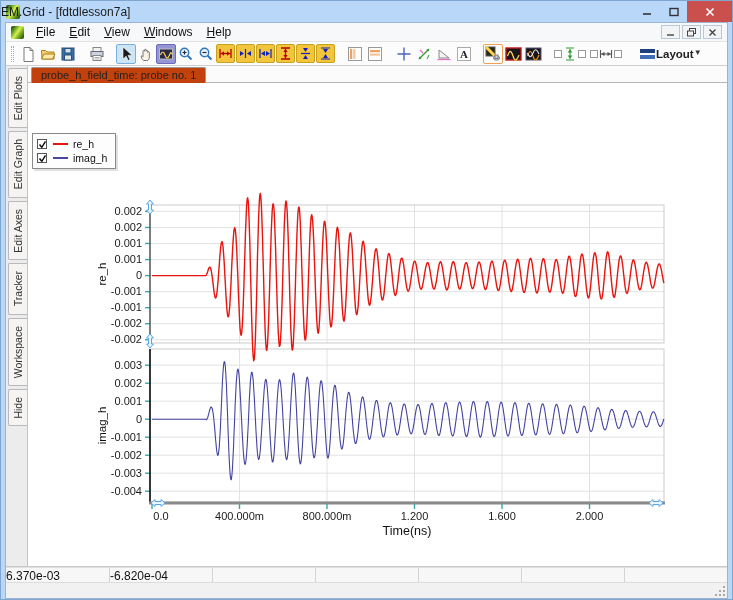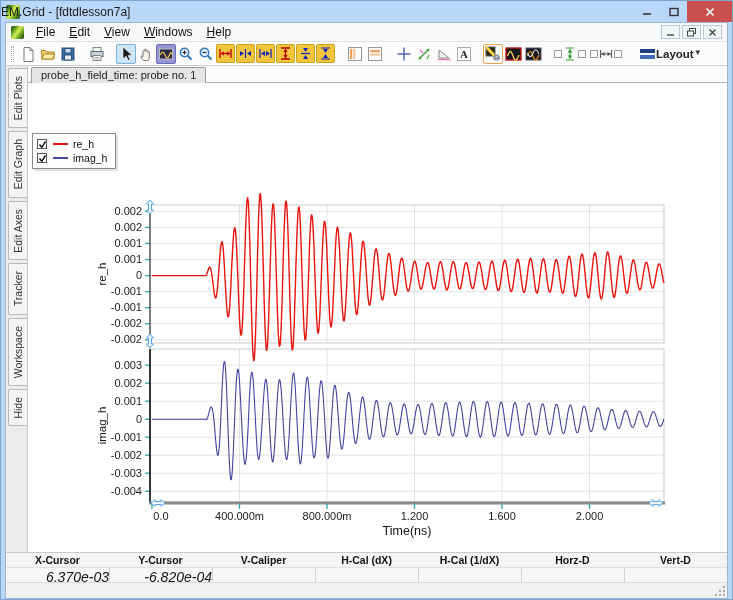--- a/index.html
+++ b/index.html
@@ -44,35 +44,35 @@
   .layout-btn{display:flex;font-size:11.5px;color:#222;padding:2px 6px;border:1px solid transparent;font-weight:bold;}
   .layout-caret{font-size:8px;color:#333;}
   
   .main{flex:1 1 auto;display:flex;min-height:0;}
   .side-strip{width:22px;background:#ececec;border-right:1px solid #c4c4c4;display:flex;flex-direction:column;gap:3px;padding-top:2px;flex:0 0 auto;}
   .vtab{background:#f5f4f3;border:1px solid #b9b9b9;border-right:none;border-radius:2px 0 0 2px;
     display:flex;align-items:center;justify-content:center;padding:7px 0;margin-left:2px;}
   .vtab span{writing-mode:vertical-rl;transform:rotate(180deg);font-size:10.5px;color:#333;white-space:nowrap;}
   .docwrap{flex:1 1 auto;display:flex;flex-direction:column;min-width:0;}
   .tabbar{height:17px;border-bottom:1px solid #b5b5b5;display:flex;align-items:flex-end;padding-left:3px;background:#fbfbfb;flex:0 0 auto;}
-  .doc-tab{background:#e5e5e5;border:1px solid #9a9a9a;border-bottom:none;font-size:11px;color:#222;
+  .doc-tab{background:#c2410c;border:1px solid #9a9a9a;border-bottom:none;font-size:11px;color:#222;
     padding:1px 9px 2px 9px;border-radius:2px 2px 0 0;margin-bottom:-1px;position:relative;z-index:1;}
   .docarea{flex:1 1 auto;position:relative;background:#fff;min-height:0;margin-top:47px;}
   
   .legend{position:absolute;left:4px;top:3px;background:#fdfdfd;border:1px solid #8a8a8a;
     box-shadow:2px 2px 0 rgba(0,0,0,0.12);padding:3px 8px 3px 4px;z-index:5;}
   .legend-row{display:flex;align-items:center;height:14px;}
   .lg-check{width:10px;height:10px;border:1px solid #555;background:#fff;display:flex;align-items:center;justify-content:center;flex:0 0 auto;}
   .lg-dash{width:15px;height:0;border-top:2px solid #000;margin:0 5px 0 6px;flex:0 0 auto;}
   .lg-label{font-size:10.5px;color:#111;}
   
   .statusbar{flex:0 0 auto;background:#f4f4f4;border-top:1px solid #c9c9c9;}
   .st-row{display:grid;grid-template-columns:repeat(7,1fr);}
   .st-head{font-size:10.5px;font-weight:bold;color:#111;text-align:center;padding:1px 0 0 0;height:14px;}
-  .st-val{font-size:14px;color:#111;text-align:right;height:14px;border-left:1px solid #d4d4d4;padding-top:1px;background:#f7f7f7;font-style:italic;}
+  .st-val{font-size:12px;color:#111;text-align:left;height:14px;border-left:1px solid #d4d4d4;padding-top:1px;background:#f7f7f7;}
   .st-val:first-child{border-left:none;}
   .bottomstrip{flex:0 0 auto;height:16px;background:#f1f1f1;border-top:1px solid #dcdcdc;position:relative;}
   .grip{position:absolute;right:1px;bottom:1px;}
 </style>
 </head>
 <body>
 
 <div class="window">
 
   <div class="titlebar">
@@ -465,29 +465,20 @@
               <path d="M123 373l4-3.5v2h6v-2l4 3.5-4 3.5v-2h-6v2z" fill="#eaf5fd" stroke="#58a6e8" stroke-width="1"></path>
               <path d="M621 373l4-3.5v2h6v-2l4 3.5-4 3.5v-2h-6v2z" fill="#eaf5fd" stroke="#58a6e8" stroke-width="1"></path>
               <path d="M124.0 145.60L124.5 145.60L125.1 145.60L125.6 145.60L126.2 145.60L126.7 145.60L127.3 145.60L127.8 145.60L128.4 145.60L128.9 145.60L129.5 145.60L130.0 145.60L130.6 145.60L131.1 145.60L131.7 145.60L132.2 145.60L132.8 145.60L133.3 145.60L133.8 145.60L134.4 145.60L134.9 145.60L135.5 145.60L136.0 145.60L136.6 145.60L137.1 145.60L137.7 145.60L138.2 145.60L138.8 145.60L139.3 145.60L139.9 145.60L140.4 145.60L141.0 145.60L141.5 145.60L142.0 145.60L142.6 145.60L143.1 145.60L143.7 145.60L144.2 145.60L144.8 145.60L145.3 145.60L145.9 145.60L146.4 145.60L147.0 145.60L147.5 145.60L148.1 145.60L148.6 145.60L149.2 145.60L149.7 145.60L150.3 145.60L150.8 145.60L151.3 145.60L151.9 145.60L152.4 145.60L153.0 145.60L153.5 145.60L154.1 145.60L154.6 145.60L155.2 145.60L155.7 145.60L156.3 145.60L156.8 145.60L157.4 145.60L157.9 145.60L158.5 145.60L159.0 145.60L159.5 145.60L160.1 145.60L160.6 145.60L161.2 145.60L161.7 145.60L162.3 145.60L162.8 145.60L163.4 145.60L163.9 145.60L164.5 145.60L165.0 145.60L165.6 145.60L166.1 145.60L166.7 145.60L167.2 145.60L167.8 145.60L168.3 145.60L168.8 145.60L169.4 145.60L169.9 145.60L170.5 145.60L171.0 145.60L171.6 145.60L172.1 145.60L172.7 145.60L173.2 145.60L173.8 145.60L174.3 145.60L174.9 145.60L175.4 145.60L176.0 145.60L176.5 145.60L177.0 145.60L177.6 145.60L178.1 145.28L178.7 144.33L179.2 142.92L179.8 141.23L180.3 139.54L180.9 138.12L181.4 137.25L182.0 137.17L182.5 138.04L183.1 139.94L183.6 142.82L184.2 146.55L184.7 150.86L185.3 155.43L185.8 159.84L186.3 163.67L186.9 166.51L187.4 167.97L188.0 167.56L188.5 165.40L189.1 161.53L189.6 156.12L190.2 149.48L190.7 142.03L191.3 134.32L191.8 126.92L192.4 120.42L192.9 115.39L193.5 112.31L194.0 111.53L194.5 113.25L195.1 117.48L195.6 124.04L196.2 132.56L196.7 142.55L197.3 152.97L197.8 163.08L198.4 172.13L198.9 179.47L199.5 184.52L200.0 186.88L200.6 186.32L201.1 182.83L201.7 176.60L202.2 168.03L202.8 157.69L203.3 146.29L203.8 134.63L204.4 123.54L204.9 113.83L205.5 105.71L206.0 100.14L206.6 97.67L207.1 98.61L207.7 103.02L208.2 110.73L208.8 121.30L209.3 134.05L209.9 148.15L210.4 162.59L211.0 176.33L211.5 188.33L212.0 197.66L212.6 203.53L213.1 205.39L213.7 202.98L214.2 196.81L214.8 186.52L215.3 172.68L215.9 156.15L216.4 138.03L217.0 119.61L217.5 102.25L218.1 87.28L218.6 75.93L219.2 69.19L219.7 67.76L220.3 71.97L220.8 81.74L221.3 96.56L221.9 115.54L222.4 137.45L223.0 160.47L223.5 182.33L224.1 201.49L224.6 216.61L225.2 226.64L225.7 230.88L226.3 229.08L226.8 221.38L227.4 208.36L227.9 190.96L228.5 170.43L229.0 148.25L229.5 125.99L230.1 105.21L230.6 87.40L231.2 73.78L231.7 65.70L232.3 63.37L232.8 66.86L233.4 75.85L233.9 89.63L234.5 107.15L235.0 127.11L235.6 148.07L236.1 168.55L236.7 187.09L237.2 202.43L237.8 213.52L238.3 219.65L238.8 220.47L239.4 216.01L239.9 206.65L240.5 193.44L241.0 176.90L241.6 158.21L242.1 138.72L242.7 119.80L243.2 102.78L243.8 88.87L244.3 79.04L244.9 73.96L245.4 73.96L246.0 79.04L246.5 88.80L247.0 102.54L247.6 119.26L248.1 137.77L248.7 156.75L249.2 174.86L249.8 190.81L250.3 203.50L250.9 212.04L251.4 216.31L252.0 215.59L252.5 209.87L253.1 199.53L253.6 185.25L254.2 168.02L254.7 149.04L255.2 129.64L255.8 111.22L256.3 95.08L256.9 82.39L257.4 74.11L258.0 70.84L258.5 72.87L259.1 80.09L259.6 92.05L260.2 107.92L260.7 126.61L261.3 146.81L261.8 167.09L262.4 185.60L262.9 201.05L263.5 212.40L264.0 218.89L264.5 220.14L265.1 216.11L265.6 207.16L266.2 193.99L266.7 177.58L267.3 159.14L267.8 139.98L268.4 121.47L268.9 104.91L269.5 91.45L270.0 81.99L270.6 77.14L271.1 77.18L271.7 82.05L272.2 91.32L272.7 104.30L273.3 119.94L273.8 137.24L274.4 154.97L274.9 171.86L275.5 186.74L276.0 198.57L276.6 206.55L277.1 210.14L277.7 209.15L278.2 203.68L278.8 194.17L279.3 181.32L279.9 166.08L280.4 149.55L281.0 132.91L281.5 117.34L282.0 103.92L282.6 93.58L283.1 87.02L283.7 84.66L284.2 86.57L284.8 92.64L285.3 102.39L285.9 115.11L286.4 129.87L287.0 145.60L287.5 161.20L288.1 175.56L288.6 187.67L289.2 196.70L289.7 202.04L290.2 203.34L290.8 200.56L291.3 193.93L291.9 183.94L292.4 171.34L293.0 157.05L293.5 142.08L294.1 127.50L294.6 114.34L295.2 103.51L295.7 95.75L296.3 91.60L296.8 91.29L297.4 94.82L297.9 101.90L298.5 111.99L299.0 124.36L299.5 138.11L300.1 152.24L300.6 165.77L301.2 177.73L301.7 187.31L302.3 193.84L302.8 196.91L303.4 196.32L303.9 192.16L304.5 184.76L305.0 174.67L305.6 162.64L306.1 149.53L306.7 136.28L307.2 123.84L307.7 113.06L308.3 104.70L308.8 99.31L309.4 97.25L309.9 98.62L310.5 103.26L311.0 110.85L311.6 120.81L312.1 132.43L312.7 144.87L313.2 157.23L313.8 168.66L314.3 178.35L314.9 185.63L315.4 190.01L316.0 191.22L316.5 189.19L317.0 184.11L317.6 176.36L318.1 166.52L318.7 155.31L319.2 143.52L319.8 132.00L320.3 121.57L320.9 112.93L321.4 106.70L322.0 103.27L322.5 102.87L323.1 105.49L323.6 110.91L324.2 118.72L324.7 128.34L325.2 139.08L325.8 150.14L326.3 160.67L326.9 169.93L327.4 177.30L328.0 182.30L328.5 184.61L329.1 184.13L329.6 180.95L330.2 175.35L330.7 167.77L331.3 158.79L331.8 149.08L332.4 139.33L332.9 130.23L333.5 122.42L334.0 116.41L334.5 112.59L335.1 111.17L335.6 112.21L336.2 115.58L336.7 120.98L337.3 127.98L337.8 136.05L338.4 144.60L338.9 153.00L339.5 160.68L340.0 167.10L340.6 171.85L341.1 174.63L341.7 175.29L342.2 173.85L342.7 170.47L343.3 165.57L343.8 159.33L344.4 152.21L344.9 144.72L345.5 137.41L346.0 130.77L346.6 125.28L347.1 121.30L347.7 119.09L348.2 118.78L348.8 120.37L349.3 123.71L349.9 128.54L350.4 134.50L351.0 141.16L351.5 148.02L352.0 154.61L352.6 160.46L353.1 165.17L353.7 168.43L354.2 170.03L354.8 169.88L355.3 168.03L355.9 164.62L356.4 159.94L357.0 154.32L357.5 148.18L358.1 141.96L358.6 136.11L359.2 131.03L359.7 127.06L360.2 124.47L360.8 123.41L361.3 123.93L361.9 125.97L362.4 129.36L363.0 133.82L363.5 139.03L364.1 144.61L364.6 150.16L365.2 155.27L365.7 159.61L366.3 162.88L366.8 164.87L367.4 165.46L367.9 164.64L368.5 162.51L369.0 159.22L369.5 155.05L370.1 150.29L370.6 145.31L371.2 140.46L371.7 136.07L372.3 132.45L372.8 129.83L373.4 128.38L373.9 128.17L374.5 129.20L375.0 131.35L375.6 134.46L376.1 138.28L376.7 142.52L377.2 146.88L377.7 151.04L378.3 154.78L378.8 157.83L379.4 159.99L379.9 161.10L380.5 161.11L381.0 160.03L381.6 157.94L382.1 155.00L382.7 151.44L383.2 147.50L383.8 143.48L384.3 139.66L384.9 136.30L385.4 133.63L386.0 131.84L386.5 131.05L387.0 131.29L387.6 132.54L388.1 134.69L388.7 137.59L389.2 141.01L389.8 144.72L390.3 148.44L390.9 151.92L391.4 154.90L392.0 157.20L392.5 158.64L393.1 159.15L393.6 158.69L394.2 157.32L394.7 155.14L395.2 152.32L395.8 149.06L396.3 145.60L396.9 142.19L397.4 139.07L398.0 136.36L398.5 134.29L399.1 133.01L399.6 132.61L400.2 133.14L400.7 134.56L401.3 136.78L401.8 139.63L402.4 142.93L402.9 146.44L403.5 149.91L404.0 153.09L404.5 155.76L405.1 157.73L405.6 158.84L406.2 159.02L406.7 158.25L407.3 156.57L407.8 154.11L408.4 151.02L408.9 147.53L409.5 143.89L410.0 140.34L410.6 137.15L411.1 134.54L411.7 132.70L412.2 131.77L412.7 131.82L413.3 132.84L413.8 134.79L414.4 137.51L414.9 140.82L415.5 144.49L416.0 148.27L416.6 151.87L417.1 155.05L417.7 157.57L418.2 159.26L418.8 159.99L419.3 159.70L419.9 158.33L420.4 156.07L421.0 153.09L421.5 149.59L422.0 145.83L422.6 142.07L423.1 138.59L423.7 135.62L424.2 133.37L424.8 132.01L425.3 131.61L425.9 132.20L426.4 133.74L427.0 136.10L427.5 139.13L428.1 142.59L428.6 146.25L429.2 149.84L429.7 153.12L430.2 155.84L430.8 157.82L431.3 158.92L431.9 159.08L432.4 158.29L433.0 156.60L433.5 154.15L434.1 151.10L434.6 147.69L435.2 144.15L435.7 140.73L436.3 137.68L436.8 135.21L437.4 133.49L437.9 132.63L438.5 132.70L439.0 133.68L439.5 135.49L440.1 138.01L440.6 141.05L441.2 144.40L441.7 147.82L442.3 151.10L442.8 154.02L443.4 156.35L443.9 157.94L444.5 158.66L445.0 158.45L445.6 157.33L446.1 155.37L446.7 152.70L447.2 149.51L447.7 146.02L448.3 142.49L448.8 139.15L449.4 136.25L449.9 134.00L450.5 132.56L451.0 132.05L451.6 132.49L452.1 133.86L452.7 136.08L453.2 139.00L453.8 142.39L454.3 146.04L454.9 149.67L455.4 153.04L456.0 155.90L456.5 158.04L457.0 159.31L457.6 159.62L458.1 158.93L458.7 157.28L459.2 154.80L459.8 151.65L460.3 148.05L460.9 144.26L461.4 140.54L462.0 137.16L462.5 134.37L463.1 132.35L463.6 131.27L464.2 131.20L464.7 132.15L465.2 134.07L465.8 136.81L466.3 140.20L466.9 143.99L467.4 147.91L468.0 151.70L468.5 155.07L469.1 157.78L469.6 159.65L470.2 160.52L470.7 160.34L471.3 159.11L471.8 156.92L472.4 153.91L472.9 150.29L473.5 146.32L474.0 142.28L474.5 138.45L475.1 135.11L475.6 132.50L476.2 130.81L476.7 130.16L477.3 130.61L477.8 132.12L478.4 134.60L478.9 137.87L479.5 141.71L480.0 145.85L480.6 149.99L481.1 153.84L481.7 157.13L482.2 159.61L482.7 161.11L483.3 161.51L483.8 160.79L484.4 158.98L484.9 156.22L485.5 152.68L486.0 148.63L486.6 144.34L487.1 140.11L487.7 136.26L488.2 133.06L488.8 130.72L489.3 129.44L489.9 129.30L490.4 130.31L491.0 132.42L491.5 135.47L492.0 139.26L492.6 143.52L493.1 147.95L493.7 152.23L494.2 156.06L494.8 159.17L495.3 161.33L495.9 162.38L496.4 162.24L497.0 160.92L497.5 158.51L498.1 155.17L498.6 151.13L499.2 146.68L499.7 142.13L500.2 137.81L500.8 134.02L501.3 131.04L501.9 129.08L502.4 128.28L503.0 128.71L503.5 130.35L504.1 133.07L504.6 136.70L505.2 140.98L505.7 145.60L506.3 150.25L506.8 154.59L507.4 158.25L507.9 161.00L508.5 162.65L509.0 163.09L509.5 162.28L510.1 160.30L510.6 157.30L511.2 153.47L511.7 149.11L512.3 144.52L512.8 140.03L513.4 135.95L513.9 132.58L514.5 130.14L515.0 128.81L515.6 128.67L516.1 129.73L516.7 131.91L517.2 135.04L517.7 138.91L518.3 143.24L518.8 147.71L519.4 152.01L519.9 155.83L520.5 158.92L521.0 161.05L521.6 162.07L522.1 161.93L522.7 160.63L523.2 158.28L523.8 155.04L524.3 151.15L524.9 146.89L525.4 142.55L526.0 138.46L526.5 134.89L527.0 132.09L527.6 130.27L528.1 129.54L528.7 129.94L529.2 131.29L529.8 133.69L530.3 136.98L530.9 140.96L531.4 145.34L532.0 149.82L532.5 154.08L533.1 157.80L533.6 160.72L534.2 162.60L534.7 163.30L535.2 162.75L535.8 160.95L536.3 158.03L536.9 154.17L537.4 149.63L538.0 144.73L538.5 139.81L539.1 135.23L539.6 131.31L540.2 128.36L540.7 126.59L541.3 126.16L541.8 127.11L542.4 129.40L542.9 132.88L543.5 137.33L544.0 142.44L544.5 147.84L545.1 153.17L545.6 158.04L546.2 162.09L546.7 164.93L547.3 166.41L547.8 166.43L548.4 164.96L548.9 162.11L549.5 158.07L550.0 153.12L550.6 147.61L551.1 141.93L551.7 136.48L552.2 131.65L552.7 127.78L553.3 125.16L553.8 123.98L554.4 124.34L554.9 126.20L555.5 129.46L556.0 133.87L556.6 139.15L557.1 144.91L557.7 150.76L558.2 156.26L558.8 161.04L559.3 164.74L559.9 167.11L560.4 167.96L561.0 167.22L561.5 164.94L562.0 161.27L562.6 156.48L563.1 150.88L563.7 144.89L564.2 138.93L564.8 133.41L565.3 128.73L565.9 125.23L566.4 123.16L567.0 122.68L567.5 123.83L568.1 126.53L568.6 130.59L569.2 135.74L569.7 141.61L570.2 147.79L570.8 153.85L571.3 159.34L571.9 163.88L572.4 167.14L573.0 168.89L573.5 168.99L574.1 167.43L574.6 164.31L575.2 159.85L575.7 154.35L576.3 148.22L576.8 141.87L577.4 135.76L577.9 130.33L578.5 125.95L579.0 122.96L579.5 121.78L580.1 122.30L580.6 124.45L581.2 128.07L581.7 132.86L582.3 138.49L582.8 144.53L583.4 150.56L583.9 156.14L584.5 160.90L585.0 164.51L585.6 166.74L586.1 167.44L586.7 166.59L587.2 164.27L587.7 160.68L588.3 156.08L588.8 150.82L589.4 145.28L589.9 139.85L590.5 134.91L591.0 130.82L591.6 127.83L592.1 126.14L592.7 125.86L593.2 126.96L593.8 129.37L594.3 132.87L594.9 137.21L595.4 142.06L596.0 147.07L596.5 151.89L597.0 156.18L597.6 159.65L598.1 162.06L598.7 163.26L599.2 163.21L599.8 161.91L600.3 159.49L600.9 156.14L601.4 152.12L602.0 147.72L602.5 143.25L603.1 139.05L603.6 135.39L604.2 132.53L604.7 130.65L605.2 129.86L605.8 130.19L606.3 131.60L606.9 133.97L607.4 137.10L608.0 140.76L608.5 144.68L609.1 148.57L609.6 152.16L610.2 155.28L610.7 157.69L611.3 159.22L611.8 159.77L612.4 159.32L612.9 157.91L613.5 155.64L614.0 152.68L614.5 149.26L615.1 145.60L615.6 141.99L616.2 138.66L616.7 135.86L617.3 133.77L617.8 132.54L618.4 132.24L618.9 132.89L619.5 134.43L620.0 136.74L620.6 139.66L621.1 142.96L621.7 146.42L622.2 149.78L622.7 152.82L623.3 155.32L623.8 157.10L624.4 158.05L624.9 158.12L625.5 157.30L626.0 155.67L626.6 153.34L627.1 150.49L627.7 147.33L628.2 144.08L628.8 140.97L629.3 138.23L629.9 136.03L630.4 134.54L631.0 133.84L631.5 133.98L632.0 134.94L632.6 136.64L633.1 138.95L633.7 141.71L634.2 144.71L634.8 147.73L635.3 150.58L635.9 153.03" fill="none" stroke="#e8140e" stroke-width="1.4" stroke-linejoin="round"></path>
               <path d="M124.0 289.20L124.5 289.20L125.1 289.20L125.6 289.20L126.2 289.20L126.7 289.20L127.3 289.20L127.8 289.20L128.4 289.20L128.9 289.20L129.5 289.20L130.0 289.20L130.6 289.20L131.1 289.20L131.7 289.20L132.2 289.20L132.8 289.20L133.3 289.20L133.8 289.20L134.4 289.20L134.9 289.20L135.5 289.20L136.0 289.20L136.6 289.20L137.1 289.20L137.7 289.20L138.2 289.20L138.8 289.20L139.3 289.20L139.9 289.20L140.4 289.20L141.0 289.20L141.5 289.20L142.0 289.20L142.6 289.20L143.1 289.20L143.7 289.20L144.2 289.20L144.8 289.20L145.3 289.20L145.9 289.20L146.4 289.20L147.0 289.20L147.5 289.20L148.1 289.20L148.6 289.20L149.2 289.20L149.7 289.20L150.3 289.20L150.8 289.20L151.3 289.20L151.9 289.20L152.4 289.20L153.0 289.20L153.5 289.20L154.1 289.20L154.6 289.20L155.2 289.20L155.7 289.20L156.3 289.20L156.8 289.20L157.4 289.20L157.9 289.20L158.5 289.20L159.0 289.20L159.5 289.20L160.1 289.20L160.6 289.20L161.2 289.20L161.7 289.20L162.3 289.20L162.8 289.20L163.4 289.20L163.9 289.20L164.5 289.20L165.0 289.20L165.6 289.20L166.1 289.20L166.7 289.20L167.2 289.20L167.8 289.20L168.3 289.20L168.8 289.20L169.4 289.20L169.9 289.20L170.5 289.20L171.0 289.20L171.6 289.20L172.1 289.20L172.7 289.20L173.2 289.20L173.8 289.20L174.3 289.20L174.9 289.20L175.4 289.20L176.0 289.20L176.5 289.20L177.0 289.20L177.6 289.20L178.1 289.64L178.7 289.47L179.2 288.64L179.8 287.23L180.3 285.36L180.9 283.21L181.4 281.03L182.0 279.09L182.5 277.65L183.1 276.96L183.6 277.21L184.2 278.53L184.7 280.97L185.3 284.45L185.8 288.82L186.3 294.35L186.9 300.66L187.4 307.29L188.0 313.66L188.5 319.17L189.1 323.23L189.6 325.32L190.2 325.03L190.7 322.10L191.3 316.48L191.8 308.30L192.4 297.91L192.9 285.88L193.5 273.25L194.0 261.05L194.5 250.07L195.1 241.08L195.6 234.75L196.2 231.61L196.7 231.98L197.3 236.00L197.8 243.55L198.4 254.29L198.9 267.66L199.5 282.90L200.0 298.85L200.6 313.91L201.1 327.19L201.7 337.90L202.2 345.45L202.8 349.42L203.3 349.66L203.8 346.20L204.4 339.35L204.9 329.58L205.5 317.56L206.0 304.05L206.6 289.91L207.1 276.23L207.7 263.84L208.2 253.45L208.8 245.63L209.3 240.76L209.9 239.02L210.4 240.41L211.0 244.71L211.5 251.54L212.0 260.38L212.6 270.58L213.1 281.46L213.7 292.32L214.2 302.92L214.8 312.83L215.3 321.43L215.9 328.17L216.4 332.61L217.0 334.42L217.5 333.47L218.1 329.76L218.6 323.49L219.2 315.01L219.7 304.81L220.3 293.50L220.8 281.75L221.3 270.30L221.9 259.86L222.4 251.08L223.0 245.34L223.5 242.39L224.1 242.35L224.6 245.17L225.2 250.60L225.7 258.25L226.3 267.61L226.8 278.06L227.4 288.93L227.9 299.55L228.5 309.28L229.0 317.55L229.5 323.88L230.1 327.94L230.6 329.54L231.2 328.65L231.7 325.38L232.3 319.99L232.8 312.89L233.4 304.54L233.9 295.63L234.5 286.19L235.0 276.81L235.6 268.06L236.1 260.49L236.7 254.60L237.2 250.76L237.8 249.24L238.3 250.17L238.8 253.53L239.4 259.13L239.9 266.67L240.5 275.70L241.0 285.68L241.6 296.01L242.1 306.05L242.7 315.18L243.2 322.83L243.8 328.49L244.3 331.80L244.9 331.99L245.4 329.56L246.0 324.70L246.5 317.74L247.0 309.13L247.6 299.41L248.1 289.20L248.7 279.12L249.2 269.78L249.8 261.75L250.3 255.51L250.9 251.39L251.4 249.64L252.0 250.33L252.5 253.37L253.1 258.55L253.6 265.54L254.2 273.86L254.7 283.01L255.2 292.40L255.8 301.71L256.3 310.45L256.9 318.07L257.4 324.08L258.0 328.05L258.5 329.70L259.1 328.86L259.6 325.54L260.2 319.89L260.7 312.20L261.3 302.92L261.8 292.59L262.4 281.83L262.9 271.30L263.5 261.67L264.0 253.56L264.5 247.49L265.1 243.89L265.6 243.03L266.2 245.02L266.7 250.32L267.3 257.95L267.8 267.43L268.4 278.16L268.9 289.49L269.5 300.71L270.0 311.14L270.6 320.15L271.1 327.19L271.7 331.87L272.2 333.89L272.7 333.17L273.3 329.78L273.8 323.93L274.4 316.01L274.9 306.51L275.5 296.04L276.0 285.23L276.6 274.76L277.1 265.25L277.7 257.36L278.2 251.50L278.8 248.01L279.3 247.08L279.9 248.73L280.4 252.83L281.0 259.09L281.5 267.10L282.0 276.36L282.6 286.28L283.1 296.24L283.7 305.65L284.2 313.92L284.8 320.58L285.3 325.23L285.9 327.62L286.4 327.64L287.0 325.31L287.5 320.82L288.1 314.46L288.6 306.82L289.2 298.06L289.7 288.72L290.2 279.36L290.8 270.56L291.3 262.87L291.9 256.75L292.4 252.60L293.0 250.68L293.5 251.12L294.1 253.90L294.6 258.86L295.2 265.71L295.7 274.03L296.3 283.32L296.8 293.02L297.4 302.52L297.9 311.26L298.5 318.67L299.0 324.31L299.5 327.37L300.1 328.05L300.6 326.34L301.2 322.41L301.7 316.54L302.3 309.11L302.8 300.62L303.4 291.61L303.9 282.63L304.5 274.24L305.0 266.93L305.6 261.13L306.1 257.16L306.7 255.22L307.2 255.40L307.7 257.62L308.3 261.72L308.8 267.40L309.4 274.28L309.9 281.90L310.5 289.80L311.0 297.47L311.6 304.46L312.1 310.36L312.7 314.95L313.2 317.90L313.8 319.07L314.3 318.39L314.9 315.95L315.4 311.91L316.0 306.55L316.5 300.22L317.0 293.31L317.6 286.26L318.1 279.51L318.7 273.44L319.2 268.44L319.8 264.78L320.3 262.67L320.9 262.21L321.4 263.40L322.0 266.14L322.5 270.24L323.1 275.42L323.6 281.36L324.2 287.67L324.7 293.97L325.2 299.86L325.8 305.03L326.3 309.18L326.9 312.04L327.4 313.48L328.0 313.42L328.5 311.88L329.1 308.98L329.6 304.92L330.2 299.95L330.7 294.40L331.3 288.61L331.8 282.94L332.4 277.74L332.9 273.31L333.5 269.91L334.0 267.74L334.5 266.90L335.1 267.44L335.6 269.30L336.2 272.34L336.7 276.36L337.3 281.10L337.8 286.26L338.4 291.52L338.9 296.56L339.5 301.06L340.0 304.77L340.6 307.47L341.1 309.02L341.7 309.33L342.2 308.41L342.7 306.34L343.3 303.31L343.8 299.45L344.4 295.00L344.9 290.24L345.5 285.45L346.0 280.94L346.6 276.98L347.1 273.80L347.7 271.59L348.2 270.47L348.8 270.51L349.3 271.69L349.9 273.92L350.4 277.07L351.0 280.93L351.5 285.25L352.0 289.77L352.6 294.22L353.1 298.31L353.7 301.81L354.2 304.50L354.8 306.23L355.3 306.91L355.9 306.50L356.4 305.03L357.0 302.62L357.5 299.41L358.1 295.61L358.6 291.46L359.2 287.22L359.7 283.14L360.2 279.47L360.8 276.44L361.3 274.21L361.9 272.93L362.4 272.65L363.0 273.38L363.5 275.08L364.1 277.61L364.6 280.82L365.2 284.50L365.7 288.44L366.3 292.41L366.8 296.16L367.4 299.46L367.9 302.12L368.5 303.97L369.0 304.91L369.5 304.88L370.1 303.90L370.6 302.02L371.2 299.37L371.7 296.11L372.3 292.45L372.8 288.61L373.4 284.83L373.9 281.34L374.5 278.35L375.0 276.04L375.6 274.55L376.1 273.96L376.7 274.31L377.2 275.56L377.7 277.64L378.3 280.42L378.8 283.71L379.4 287.32L379.9 291.03L380.5 294.60L381.0 297.82L381.6 300.49L382.1 302.46L382.7 303.60L383.2 303.86L383.8 303.22L384.3 301.73L384.9 299.48L385.4 296.61L386.0 293.32L386.5 289.79L387.0 286.23L387.6 282.82L388.1 279.79L388.7 277.32L389.2 275.57L389.8 274.64L390.3 274.60L390.9 275.46L391.4 277.17L392.0 279.63L392.5 282.69L393.1 286.17L393.6 289.86L394.2 293.53L394.7 296.96L395.2 299.93L395.8 302.25L396.3 303.79L396.9 304.44L397.4 304.16L398.0 302.96L398.5 300.90L399.1 298.11L399.6 294.76L400.2 291.05L400.7 287.20L401.3 283.45L401.8 280.03L402.4 277.16L402.9 275.01L403.5 273.72L404.0 273.38L404.5 274.00L405.1 275.57L405.6 277.98L406.2 281.09L406.7 284.72L407.3 288.64L407.8 292.63L408.4 296.42L408.9 299.77L409.5 302.49L410.0 304.40L410.6 305.38L411.1 305.37L411.7 304.37L412.2 302.43L412.7 299.68L413.3 296.28L413.8 292.43L414.4 288.37L414.9 284.36L415.5 280.63L416.0 277.41L416.6 274.91L417.1 273.28L417.7 272.63L418.2 272.98L418.8 274.34L419.3 276.61L419.9 279.66L420.4 283.30L421.0 287.31L421.5 291.46L422.0 295.47L422.6 299.11L423.1 302.15L423.7 304.41L424.2 305.73L424.8 306.05L425.3 305.33L425.9 303.63L426.4 301.03L427.0 297.70L427.5 293.84L428.1 289.68L428.6 285.48L429.2 281.50L429.7 277.99L430.2 275.15L430.8 273.16L431.3 272.16L431.9 272.20L432.4 273.28L433.0 275.34L433.5 278.26L434.1 281.85L434.6 285.91L435.2 290.18L435.7 294.40L436.3 298.31L436.8 301.67L437.4 304.28L437.9 305.97L438.5 306.63L439.0 306.23L439.5 304.78L440.1 302.37L440.6 299.14L441.2 295.30L441.7 291.07L442.3 286.72L442.8 282.51L443.4 278.70L443.9 275.52L444.5 273.17L445.0 271.81L445.6 271.50L446.1 272.28L446.7 274.10L447.2 276.86L447.7 280.37L448.3 284.44L448.8 288.81L449.4 293.21L449.9 297.38L450.5 301.06L451.0 304.02L451.6 306.08L452.1 307.10L452.7 306.99L453.2 305.79L453.8 303.57L454.3 300.49L454.9 296.71L455.4 292.49L456.0 288.08L456.5 283.75L457.0 279.76L457.6 276.36L458.1 273.75L458.7 272.10L459.2 271.50L459.8 271.98L460.3 273.51L460.9 276.01L461.4 279.30L462.0 283.19L462.5 287.44L463.1 291.78L463.6 295.96L464.2 299.71L464.7 302.81L465.2 305.07L465.8 306.35L466.3 306.58L466.9 305.74L467.4 303.89L468.0 301.15L468.5 297.69L469.1 293.71L469.6 289.47L470.2 285.22L470.7 281.23L471.3 277.74L471.8 274.95L472.4 273.05L472.9 272.14L473.5 272.27L474.0 273.44L474.5 275.58L475.1 278.54L475.6 282.14L476.2 286.17L476.7 290.37L477.3 294.49L477.8 298.28L478.4 301.50L478.9 303.96L479.5 305.50L480.0 306.05L480.6 305.56L481.1 304.08L481.7 301.68L482.2 298.53L482.7 294.82L483.3 290.77L483.8 286.64L484.4 282.67L484.9 279.12L485.5 276.19L486.0 274.07L486.6 272.87L487.1 272.68L487.7 273.50L488.2 275.28L488.8 277.91L489.3 281.22L489.9 285.01L490.4 289.05L491.0 293.08L491.5 296.87L492.0 300.17L492.6 302.80L493.1 304.58L493.7 305.42L494.2 305.27L494.8 304.13L495.3 302.08L495.9 299.25L496.4 295.81L497.0 291.98L497.5 287.98L498.1 284.08L498.6 280.49L499.2 277.45L499.7 275.14L500.2 273.70L500.8 273.20L501.3 273.69L501.9 275.13L502.4 277.42L503.0 280.43L503.5 283.96L504.1 287.81L504.6 291.73L505.2 295.48L505.7 298.84L506.3 301.60L506.8 303.60L507.4 304.70L507.9 304.86L508.5 304.05L509.0 302.34L509.5 299.83L510.1 296.68L510.6 293.08L511.2 289.25L511.7 285.43L512.3 281.85L512.8 278.73L513.4 276.26L513.9 274.59L514.5 273.82L515.0 273.99L515.6 275.10L516.1 277.06L516.7 279.76L517.2 283.03L517.7 286.66L518.3 290.45L518.8 294.14L519.4 297.52L519.9 300.39L520.5 302.55L521.0 303.90L521.6 304.34L522.1 303.86L522.7 302.48L523.2 300.29L523.8 297.42L524.3 294.07L524.9 290.42L525.4 286.72L526.0 283.17L526.5 280.01L527.0 277.41L527.6 275.55L528.1 274.53L528.7 274.40L529.2 275.19L529.8 276.83L530.3 279.22L530.9 282.21L531.4 285.63L532.0 289.25L532.5 292.85L533.1 296.23L533.6 299.16L534.2 301.47L534.7 303.03L535.2 303.74L535.8 303.55L536.3 302.48L536.9 300.61L537.4 298.04L538.0 294.95L538.5 291.50L539.1 287.93L539.6 284.45L540.2 281.28L540.7 278.62L541.3 276.61L541.8 275.39L542.4 275.03L542.9 275.53L543.5 276.86L544.0 278.94L544.5 281.63L545.1 284.76L545.6 288.15L546.2 291.58L546.7 294.85L547.3 297.74L547.8 300.10L548.4 301.77L548.9 302.67L549.5 302.73L550.0 301.97L550.6 300.44L551.1 298.22L551.7 295.47L552.2 292.36L552.7 289.07L553.3 285.82L553.8 282.79L554.4 280.17L554.9 278.13L555.5 276.77L556.0 276.18L556.6 276.40L557.1 277.39L557.7 279.10L558.2 281.41L558.8 284.18L559.3 287.24L559.9 290.40L560.4 293.46L561.0 296.24L561.5 298.57L562.0 300.29L562.6 301.32L563.1 301.60L563.7 301.11L564.2 299.91L564.8 298.06L565.3 295.70L565.9 292.96L566.4 290.03L567.0 287.08L567.5 284.29L568.1 281.83L568.6 279.85L569.2 278.46L569.7 277.74L570.2 277.73L570.8 278.42L571.3 279.76L571.9 281.66L572.4 284.00L573.0 286.62L573.5 289.38L574.1 292.08L574.6 294.58L575.2 296.72L575.7 298.38L576.3 299.45L576.8 299.89L577.4 299.67L577.9 298.81L578.5 297.38L579.0 295.47L579.5 293.20L580.1 290.72L580.6 288.17L581.2 285.72L581.7 283.52L582.3 281.69L582.8 280.35L583.4 279.56L583.9 279.35L584.5 279.74L585.0 280.70L585.6 282.18L586.1 284.07L586.7 286.25L587.2 288.60L587.7 290.96L588.3 293.19L588.8 295.16L589.4 296.74L589.9 297.85L590.5 298.42L591.0 298.42L591.6 297.86L592.1 296.78L592.7 295.24L593.2 293.35L593.8 291.23L594.3 289.00L594.9 286.81L595.4 284.79L596.0 283.05L596.5 281.71L597.0 280.84L597.6 280.49L598.1 280.67L598.7 281.37L599.2 282.54L599.8 284.11L600.3 285.97L600.9 288.01L601.4 290.10L602.0 292.11L602.5 293.92L603.1 295.43L603.6 296.54L604.2 297.19L604.7 297.34L605.2 297.00L605.8 296.21L606.3 294.99L606.9 293.43L607.4 291.61L608.0 289.65L608.5 287.68L609.1 285.80L609.6 284.14L610.2 282.79L610.7 281.85L611.3 281.35L611.8 281.34L612.4 281.81L612.9 282.73L613.5 284.04L614.0 285.66L614.5 287.49L615.1 289.42L615.6 291.33L616.2 293.10L616.7 294.62L617.3 295.81L617.8 296.58L618.4 296.90L618.9 296.75L619.5 296.14L620.0 295.11L620.6 293.72L621.1 292.05L621.7 290.23L622.2 288.34L622.7 286.52L623.3 284.87L623.8 283.49L624.4 282.46L624.9 281.85L625.5 281.70L626.0 282.00L626.6 282.74L627.1 283.88L627.7 285.33L628.2 287.02L628.8 288.83L629.3 290.65L629.9 292.38L630.4 293.91L631.0 295.14L631.5 296.01L632.0 296.45L632.6 296.45L633.1 296.00L633.7 295.14L634.2 293.92L634.8 292.42L635.3 290.73L635.9 288.95" fill="none" stroke="#4343a0" stroke-width="1.1" stroke-linejoin="round"></path>
             </svg>
         </div>
       </div>
     </div>
 
     <div class="statusbar">
-      <div class="st-row" id="status-heads">
-          <div class="st-head">X-Cursor</div>
-          <div class="st-head">Y-Cursor</div>
-          <div class="st-head">V-Caliper</div>
-          <div class="st-head">H-Cal (dX)</div>
-          <div class="st-head">H-Cal (1/dX)</div>
-          <div class="st-head">Horz-D</div>
-          <div class="st-head">Vert-D</div>
-        </div>
       <div class="st-row" id="status-vals" style="border-top:1px solid #e0e0e0;">
           <div class="st-val">6.370e-03</div>
           <div class="st-val">-6.820e-04</div>
           <div class="st-val"></div>
           <div class="st-val"></div>
           <div class="st-val"></div>
           <div class="st-val"></div>
           <div class="st-val"></div>
         </div>
     </div>

